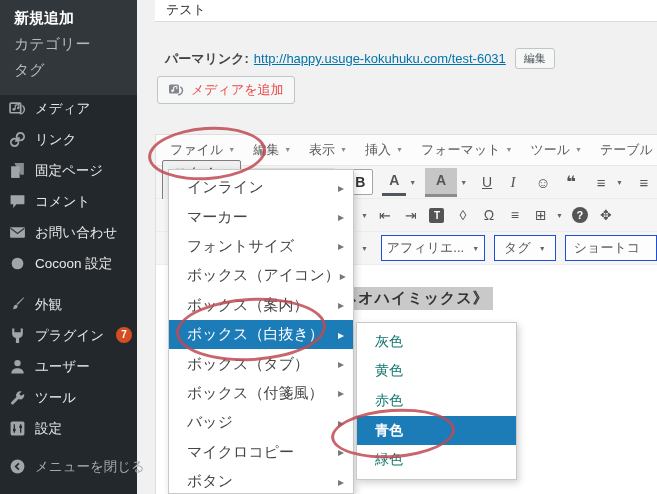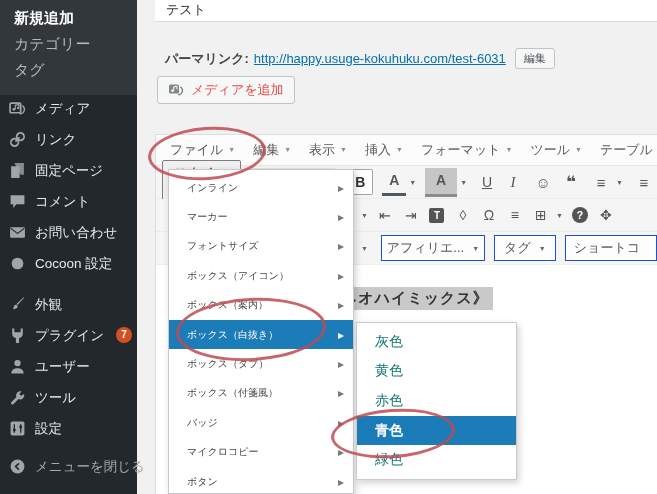--- a/index.html
+++ b/index.html
@@ -80,21 +80,21 @@
   .w-tag{width:90px;}
   .w-shortcode{width:120px;}
   .content{flex:1;position:relative;background:#fff;}
   .selected-text{position:absolute;left:182px;top:22px;font-size:15px;font-weight:bold;color:#333;
     background:#c9c9c9;padding:2px 4px;letter-spacing:1px;white-space:nowrap;}
 
   
   .style-menu{position:absolute;left:168px;top:169px;width:186px;height:325px;background:#fff;
     border:1px solid #c9c9c9;box-shadow:2px 3px 7px rgba(0,0,0,.18);padding-top:3px;z-index:5;
     box-sizing:border-box;}
-  .sm-item{height:29.4px;display:flex;align-items:center;padding:0 9px 0 18px;font-size:10px;
+  .sm-item{height:29.4px;display:flex;align-items:center;padding:0 9px 0 18px;font-size:15px;
     color:#464646;cursor:pointer;white-space:nowrap;}
   .sm-item::after{content:"▸";margin-left:auto;color:#777;font-size:12px;}
   .sm-item.active{background:#1c7cb8;color:#fff;}
   .sm-item.active::after{color:#fff;}
 
   
   .color-menu{position:absolute;left:356px;top:322px;width:161px;background:#fff;
     border:1px solid #c9c9c9;box-shadow:2px 3px 7px rgba(0,0,0,.18);padding:4px 0;z-index:6;
     box-sizing:border-box;}
   .cm-item{height:29.6px;display:flex;align-items:center;padding-left:18px;font-size:14px;

